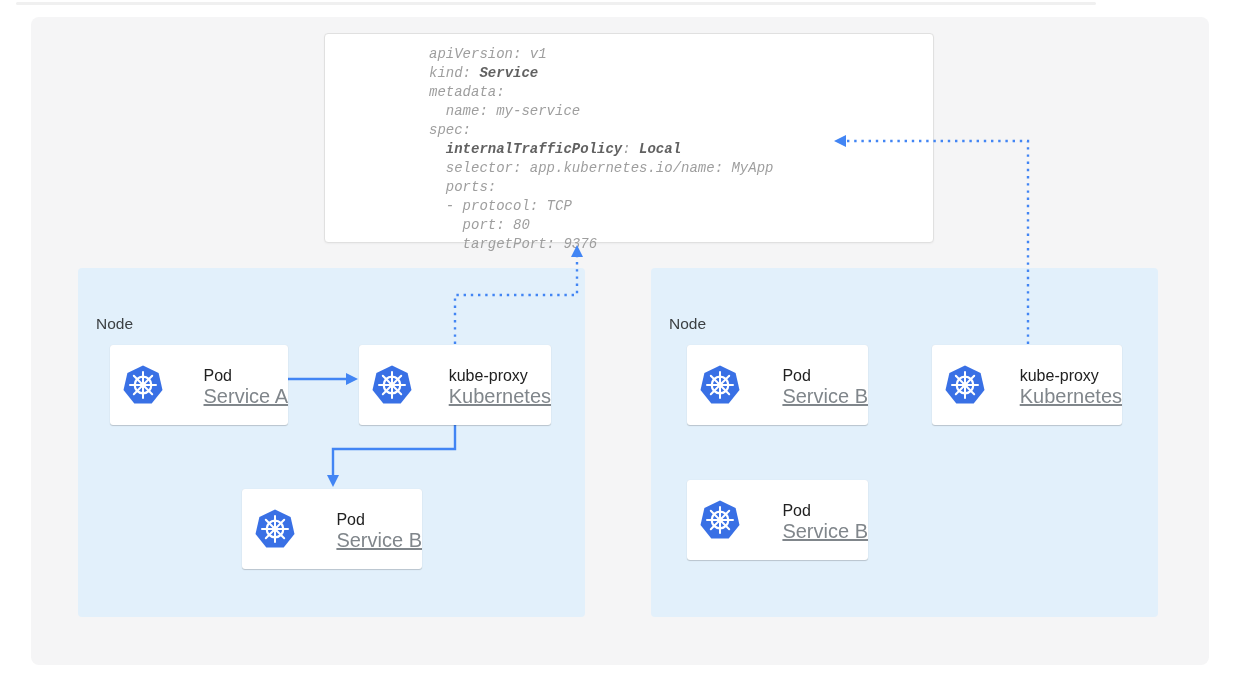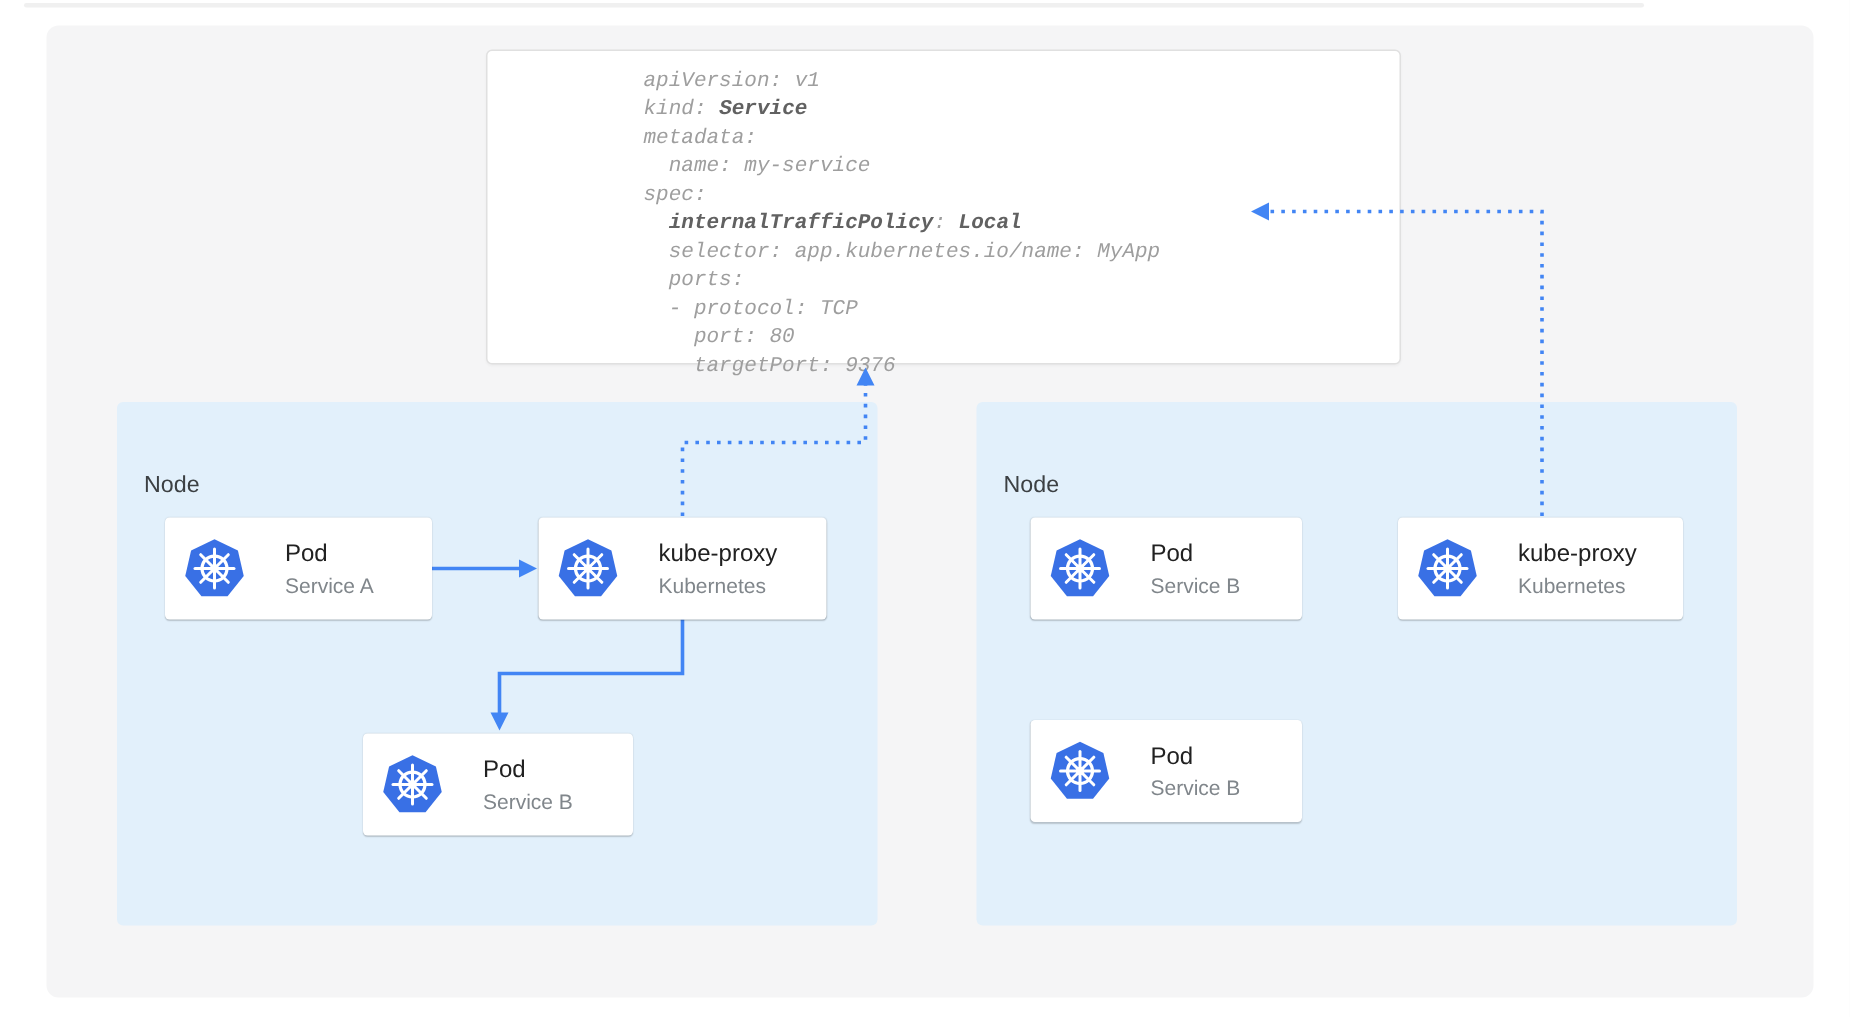--- a/index.html
+++ b/index.html
@@ -24,25 +24,25 @@
 
   .yaml-box{position:absolute;left:324px;top:33px;width:610px;height:210px;box-sizing:border-box;background:#FFFFFF;border:1px solid var(--yaml-border);border-radius:4px;box-shadow:0 1px 2px rgba(0,0,0,0.04);}
   .yaml-code{position:absolute;left:104px;top:11px;font-family:"Liberation Mono", monospace;font-style:italic;font-size:14px;line-height:19px;color:var(--yaml-text);white-space:pre;}
   .yaml-code .b{font-weight:bold;color:var(--yaml-bold);}
 
   .node{position:absolute;top:268px;width:507px;height:349px;background:var(--node-bg);border-radius:4px;}
   .node-left{left:78px;}
   .node-right{left:651px;}
   .node-label{position:absolute;left:18px;top:11px;font-size:15.5px;color:var(--node-label);margin-top:36px;}
 
-  .card{position:absolute;height:68px;background:#FFFFFF;border-radius:3px;box-shadow:0 1px 1px rgba(0,0,0,0.18), 0 0 1px rgba(0,0,0,0.10);display:flex;align-items:center;}
+  .card{position:absolute;height:80px;background:#FFFFFF;border-radius:3px;box-shadow:0 1px 1px rgba(0,0,0,0.18), 0 0 1px rgba(0,0,0,0.10);display:flex;align-items:center;justify-content:space-between;}
   .k8s-icon{display:block;width:40px;height:42px;margin-left:13px;flex:0 0 auto;}
   .card-text{display:flex;flex-direction:column;margin-left:27px;}
   .card-title{font-size:16px;line-height:21px;color:var(--title-text);}
-  .card-subtitle{font-size:14px;line-height:20px;color:var(--subtitle-text);}
+  .card-subtitle{font-size:20px;line-height:20px;color:var(--subtitle-text);text-decoration:underline;}
 
   .overlay{position:absolute;left:0;top:0;width:1233px;height:683px;pointer-events:none;}
   .overlay .solid{stroke:var(--accent);stroke-width:2.4;fill:none;}
   .overlay .dotted{stroke:var(--accent);stroke-width:2.4;fill:none;stroke-dasharray:2.4 4.8;}
   .overlay .head{fill:var(--accent);stroke:none;}
 </style>
 </head>
 <body>
 
 <div id="canvas">

